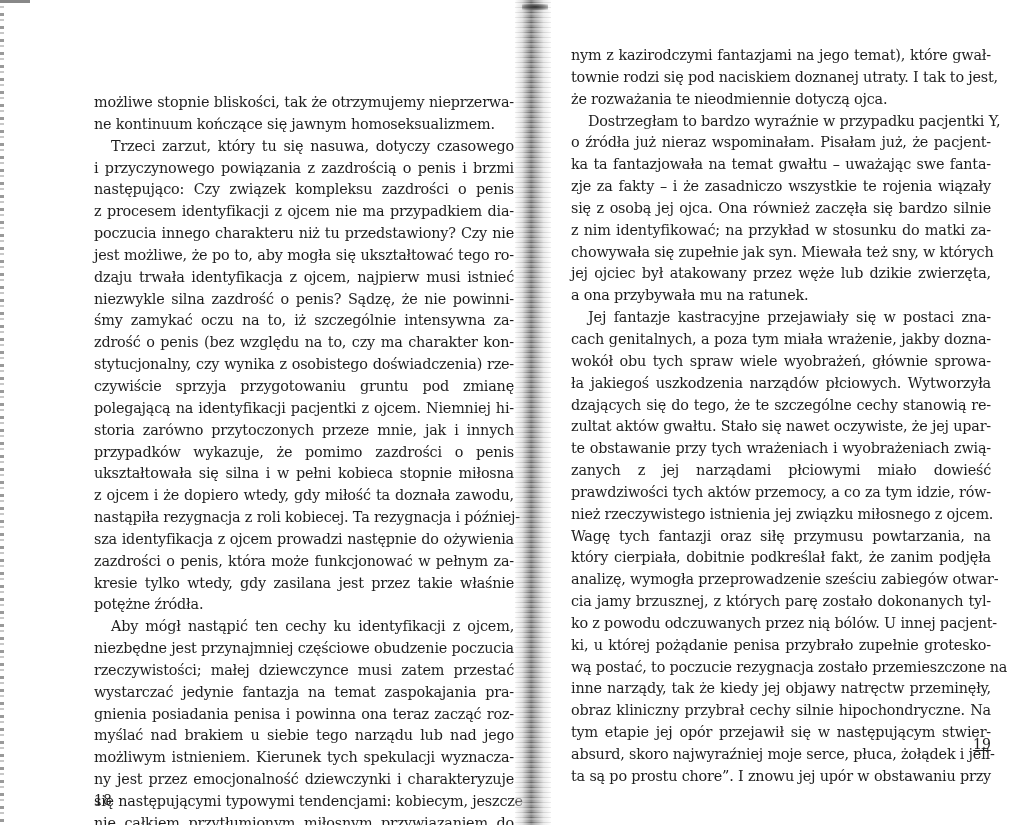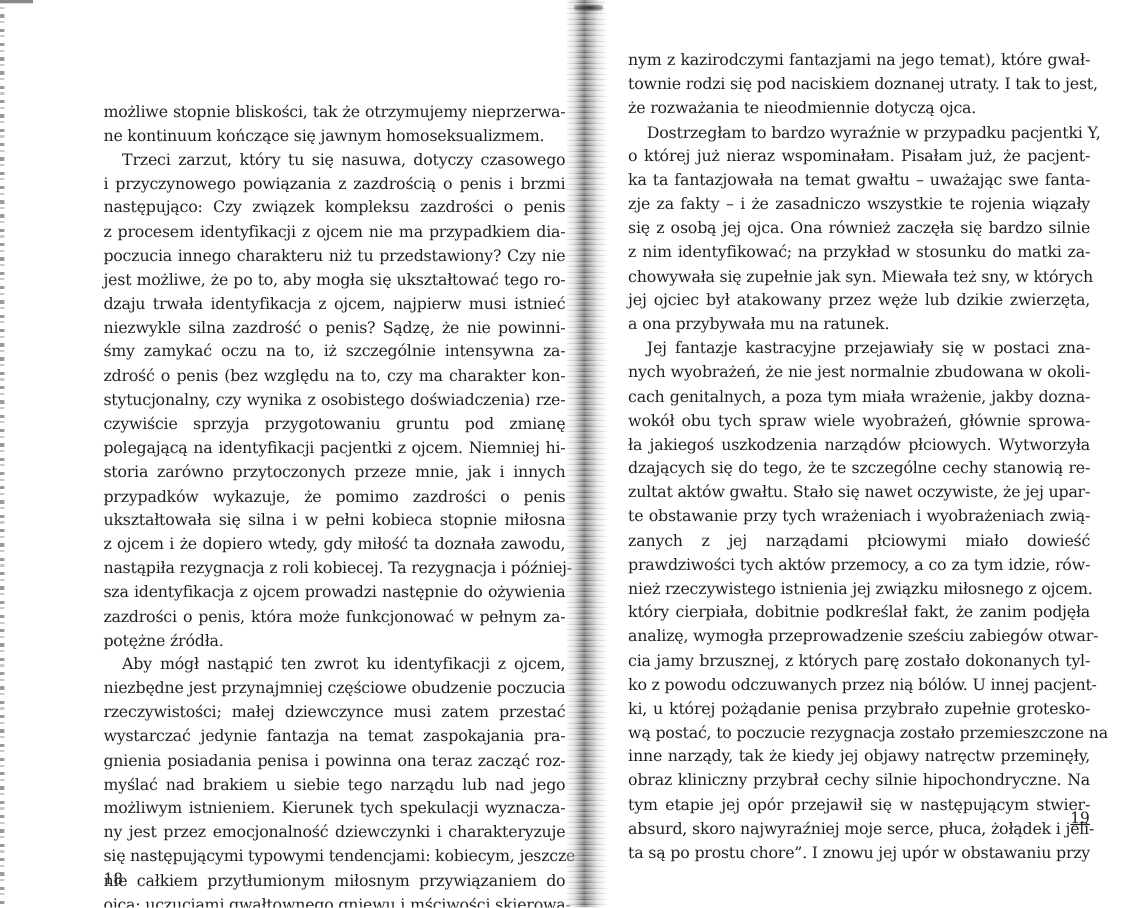--- a/index.html
+++ b/index.html
@@ -72,22 +72,23 @@
       <span class="line">stytucjonalny, czy wynika z osobistego doświadczenia) rze-</span>
       <span class="line">czywiście sprzyja przygotowaniu gruntu pod zmianę</span>
       <span class="line">polegającą na identyfikacji pacjentki z ojcem. Niemniej hi-</span>
       <span class="line">storia zarówno przytoczonych przeze mnie, jak i innych</span>
       <span class="line">przypadków wykazuje, że pomimo zazdrości o penis</span>
       <span class="line">ukształtowała się silna i w pełni kobieca stopnie miłosna</span>
       <span class="line">z ojcem i że dopiero wtedy, gdy miłość ta doznała zawodu,</span>
       <span class="line">nastąpiła rezygnacja z roli kobiecej. Ta rezygnacja i później-</span>
       <span class="line">sza identyfikacja z ojcem prowadzi następnie do ożywienia</span>
       <span class="line">zazdrości o penis, która może funkcjonować w pełnym za-</span>
+      <span class="line">kresie tylko wtedy, gdy zasilana jest przez takie właśnie</span>
       <span class="line last">potężne źródła.</span>
-      <span class="line indent">Aby mógł nastąpić ten zwrot ku identyfikacji z ojcem,</span>
+      <span class="line indent">Aby mógł nastąpić ten cechy ku identyfikacji z ojcem,</span>
       <span class="line">niezbędne jest przynajmniej częściowe obudzenie poczucia</span>
       <span class="line">rzeczywistości; małej dziewczynce musi zatem przestać</span>
       <span class="line">wystarczać jedynie fantazja na temat zaspokajania pra-</span>
       <span class="line">gnienia posiadania penisa i powinna ona teraz zacząć roz-</span>
       <span class="line">myślać nad brakiem u siebie tego narządu lub nad jego</span>
       <span class="line">możliwym istnieniem. Kierunek tych spekulacji wyznacza-</span>
       <span class="line">ny jest przez emocjonalność dziewczynki i charakteryzuje</span>
       <span class="line">się następującymi typowymi tendencjami: kobiecym, jeszcze</span>
       <span class="line">nie całkiem przytłumionym miłosnym przywiązaniem do</span>
       <span class="line">ojca; uczuciami gwałtownego gniewu i mściwości skierowa-</span>
@@ -98,39 +99,39 @@
 
 <div class="gutter"></div>
 <div class="gutter-top"></div>
 
 <div class="page page-right">
   <div class="text-block" id="right-text">
       <span class="line">nym z kazirodczymi fantazjami na jego temat), które gwał-</span>
       <span class="line">townie rodzi się pod naciskiem doznanej utraty. I tak to jest,</span>
       <span class="line last">że rozważania te nieodmiennie dotyczą ojca.</span>
       <span class="line indent">Dostrzegłam to bardzo wyraźnie w przypadku pacjentki Y,</span>
-      <span class="line">o której już nieraz wspominałam. Pisałam już, że pacjent-</span>
+      <span class="line">o źródła już nieraz wspominałam. Pisałam już, że pacjent-</span>
       <span class="line">ka ta fantazjowała na temat gwałtu – uważając swe fanta-</span>
       <span class="line">zje za fakty – i że zasadniczo wszystkie te rojenia wiązały</span>
       <span class="line">się z osobą jej ojca. Ona również zaczęła się bardzo silnie</span>
       <span class="line">z nim identyfikować; na przykład w stosunku do matki za-</span>
       <span class="line">chowywała się zupełnie jak syn. Miewała też sny, w których</span>
       <span class="line">jej ojciec był atakowany przez węże lub dzikie zwierzęta,</span>
       <span class="line last">a ona przybywała mu na ratunek.</span>
       <span class="line indent">Jej fantazje kastracyjne przejawiały się w postaci zna-</span>
-      <span class="line">nych wyobrażeń, że nie jest normalnie zbudowana w okoli-</span>
       <span class="line">cach genitalnych, a poza tym miała wrażenie, jakby dozna-</span>
       <span class="line">wokół obu tych spraw wiele wyobrażeń, głównie sprowa-</span>
       <span class="line">ła jakiegoś uszkodzenia narządów płciowych. Wytworzyła</span>
       <span class="line">dzających się do tego, że te szczególne cechy stanowią re-</span>
       <span class="line">zultat aktów gwałtu. Stało się nawet oczywiste, że jej upar-</span>
       <span class="line">te obstawanie przy tych wrażeniach i wyobrażeniach zwią-</span>
       <span class="line">zanych z jej narządami płciowymi miało dowieść</span>
       <span class="line">prawdziwości tych aktów przemocy, a co za tym idzie, rów-</span>
       <span class="line">nież rzeczywistego istnienia jej związku miłosnego z ojcem.</span>
+      <span class="line">Wagę tych fantazji oraz siłę przymusu powtarzania, na</span>
       <span class="line">który cierpiała, dobitnie podkreślał fakt, że zanim podjęła</span>
       <span class="line">analizę, wymogła przeprowadzenie sześciu zabiegów otwar-</span>
       <span class="line">cia jamy brzusznej, z których parę zostało dokonanych tyl-</span>
       <span class="line">ko z powodu odczuwanych przez nią bólów. U innej pacjent-</span>
       <span class="line">ki, u której pożądanie penisa przybrało zupełnie grotesko-</span>
       <span class="line">wą postać, to poczucie rezygnacja zostało przemieszczone na</span>
       <span class="line">inne narządy, tak że kiedy jej objawy natręctw przeminęły,</span>
       <span class="line">obraz kliniczny przybrał cechy silnie hipochondryczne. Na</span>
       <span class="line">tym etapie jej opór przejawił się w następującym stwier-</span>
       <span class="line">absurd, skoro najwyraźniej moje serce, płuca, żołądek i jeli-</span>

